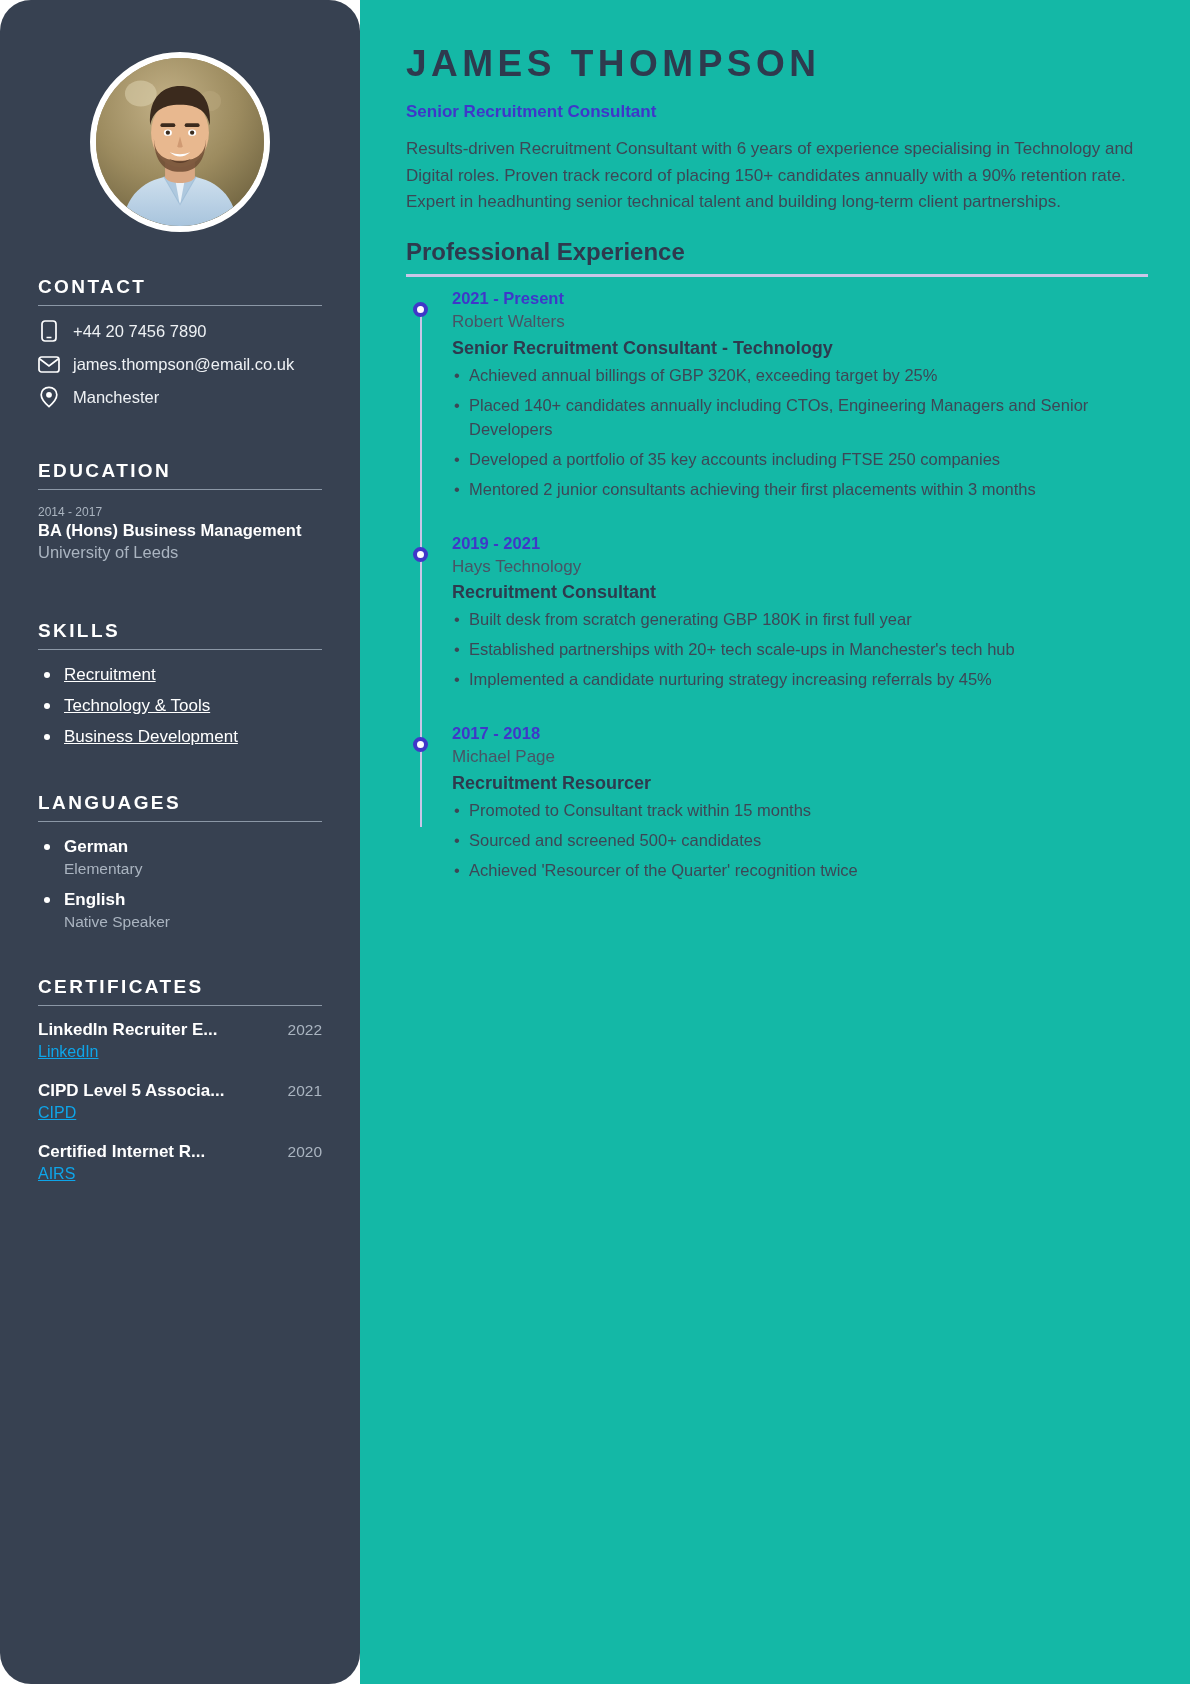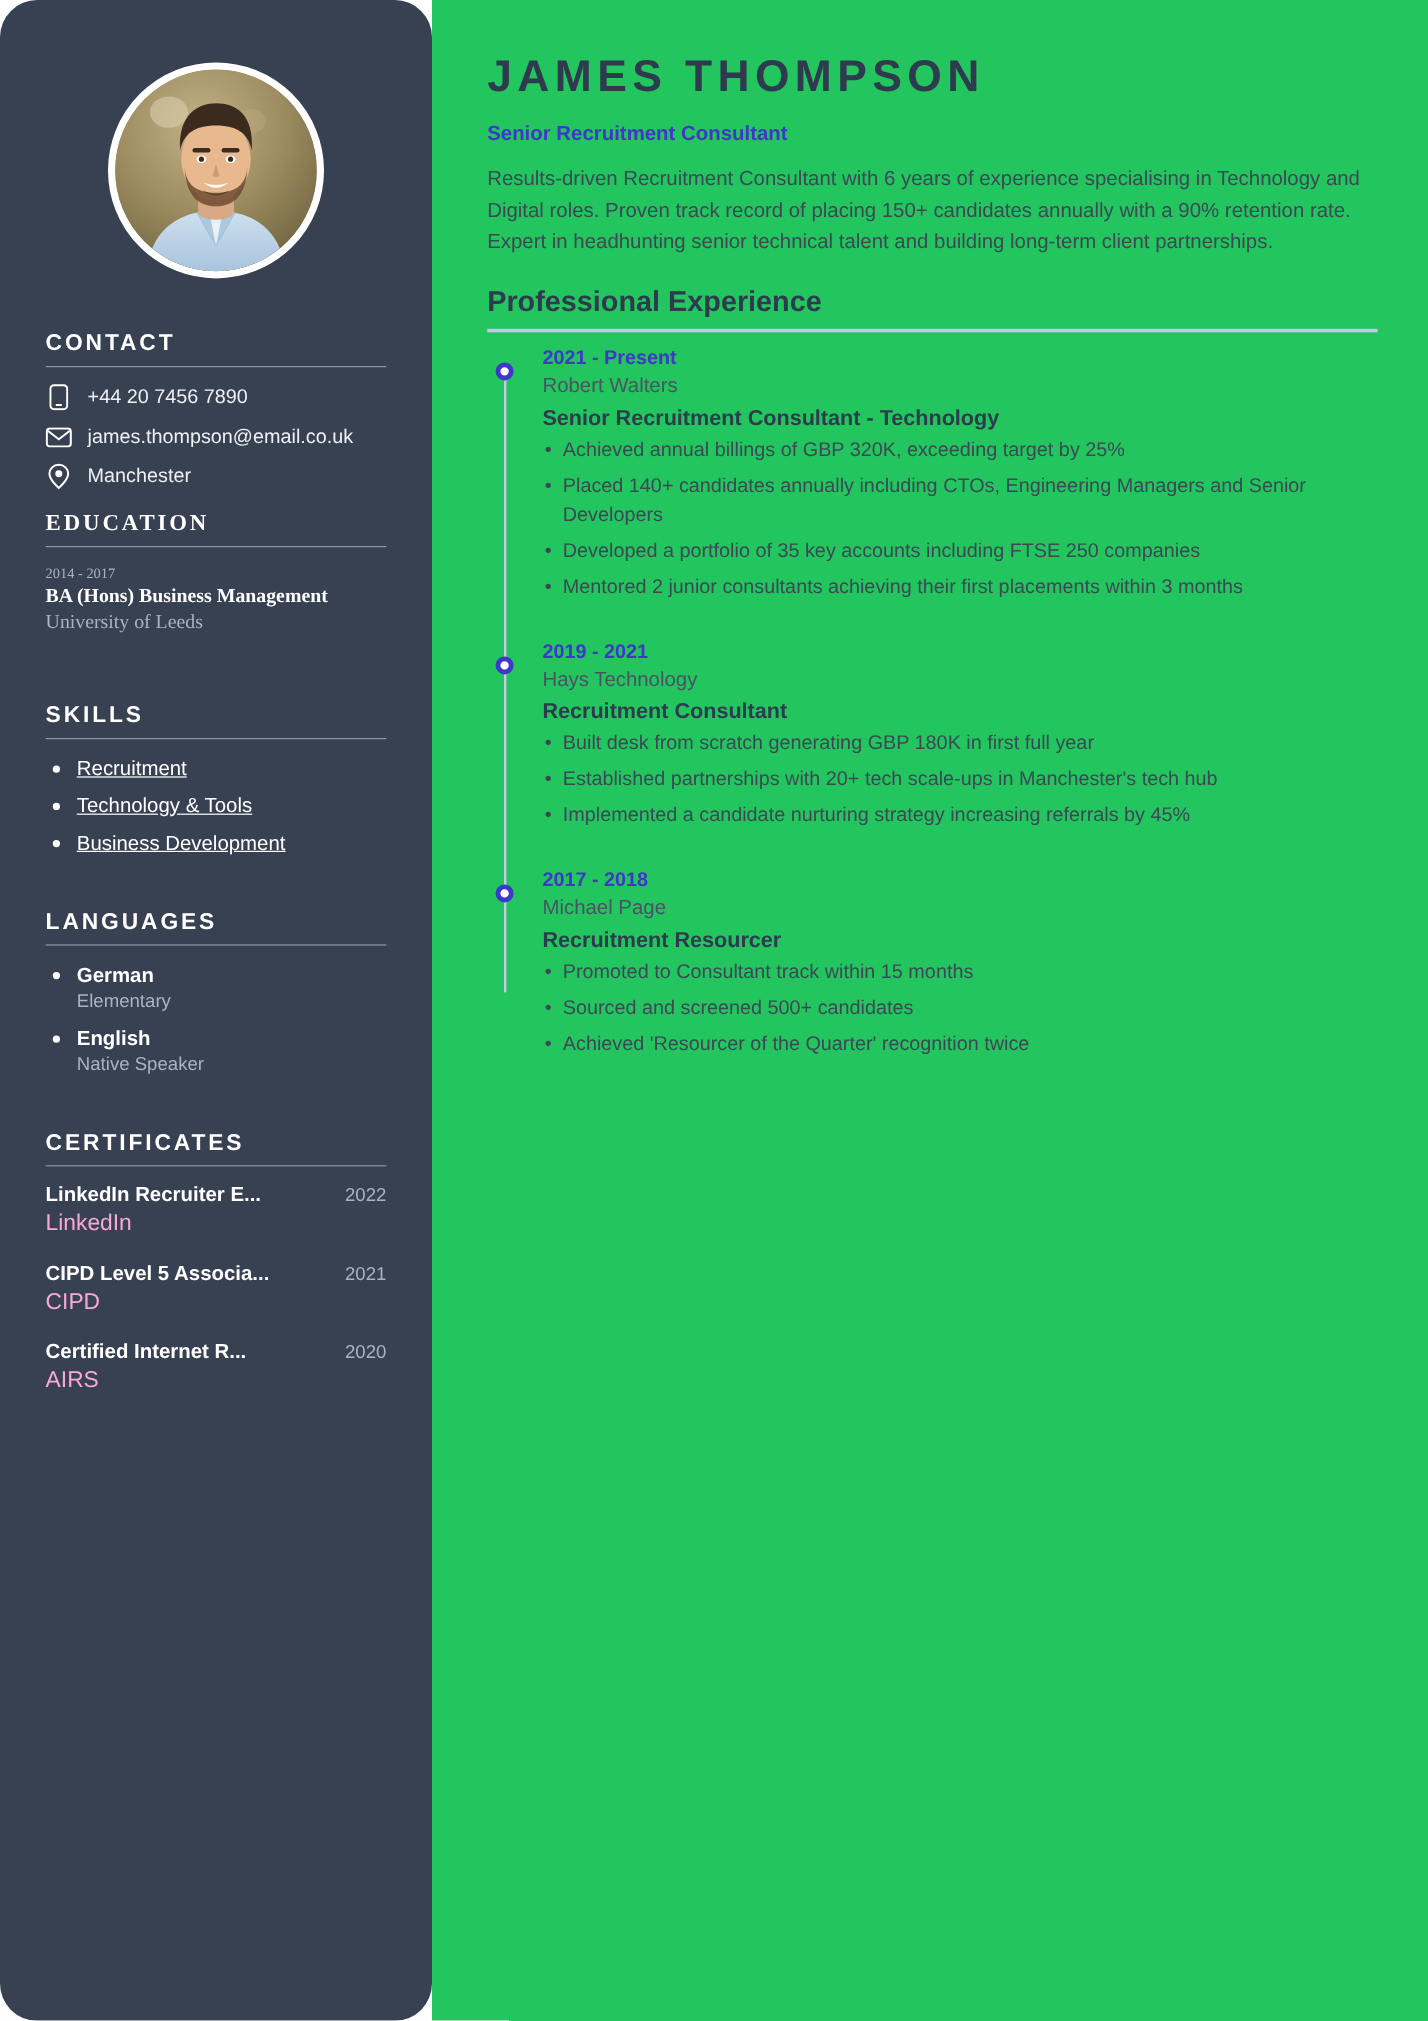--- a/index.html
+++ b/index.html
@@ -43,21 +43,21 @@
     border-radius: 50%;
     border: 6px solid #ffffff;
     overflow: hidden;
     position: relative;
     background: #9a8a63;
   }
   .photo svg { display: block; width: 100%; height: 100%; }
 
   .side-section { padding: 0 38px; }
   .side-section.contact { margin-top: 44px; }
-  .side-section.education { margin-top: 18px; font-family: Liberation Serif, serif; }
+  .side-section.education { margin-top: 52px; }
   .side-section.skills { margin-top: 56px; }
   .side-section.languages { margin-top: 44px; }
   .side-section.certificates { margin-top: 44px; }
 
   .side-title {
     font-size: 19px;
     font-weight: bold;
     letter-spacing: 2.4px;
     color: #ffffff;
     text-transform: uppercase;
@@ -133,27 +133,27 @@
     gap: 10px;
   }
   .cert-name {
     font-size: 17px;
     font-weight: bold;
     color: #ffffff;
     white-space: nowrap;
     overflow: hidden;
   }
   .cert-year { font-size: 15.5px; color: #aab4c0; flex: 0 0 auto; }
-  .cert-issuer { font-size: 19px; color: #f9a8d4; line-height: 1.5; }
+  .cert-issuer { font-size: 16px; color: #0ea5e9; line-height: 1.5; text-decoration: underline; }
 
   
   .main {
     flex: 1;
     padding: 44px 42px 0 46px;
-    background: #22c55e;
+    background: #14b8a6;
   }
 
   .name {
     font-size: 37px;
     font-weight: bold;
     letter-spacing: 4.5px;
     color: #2e3a4e;
     line-height: 1.1;
     margin-bottom: 17px;
   }

